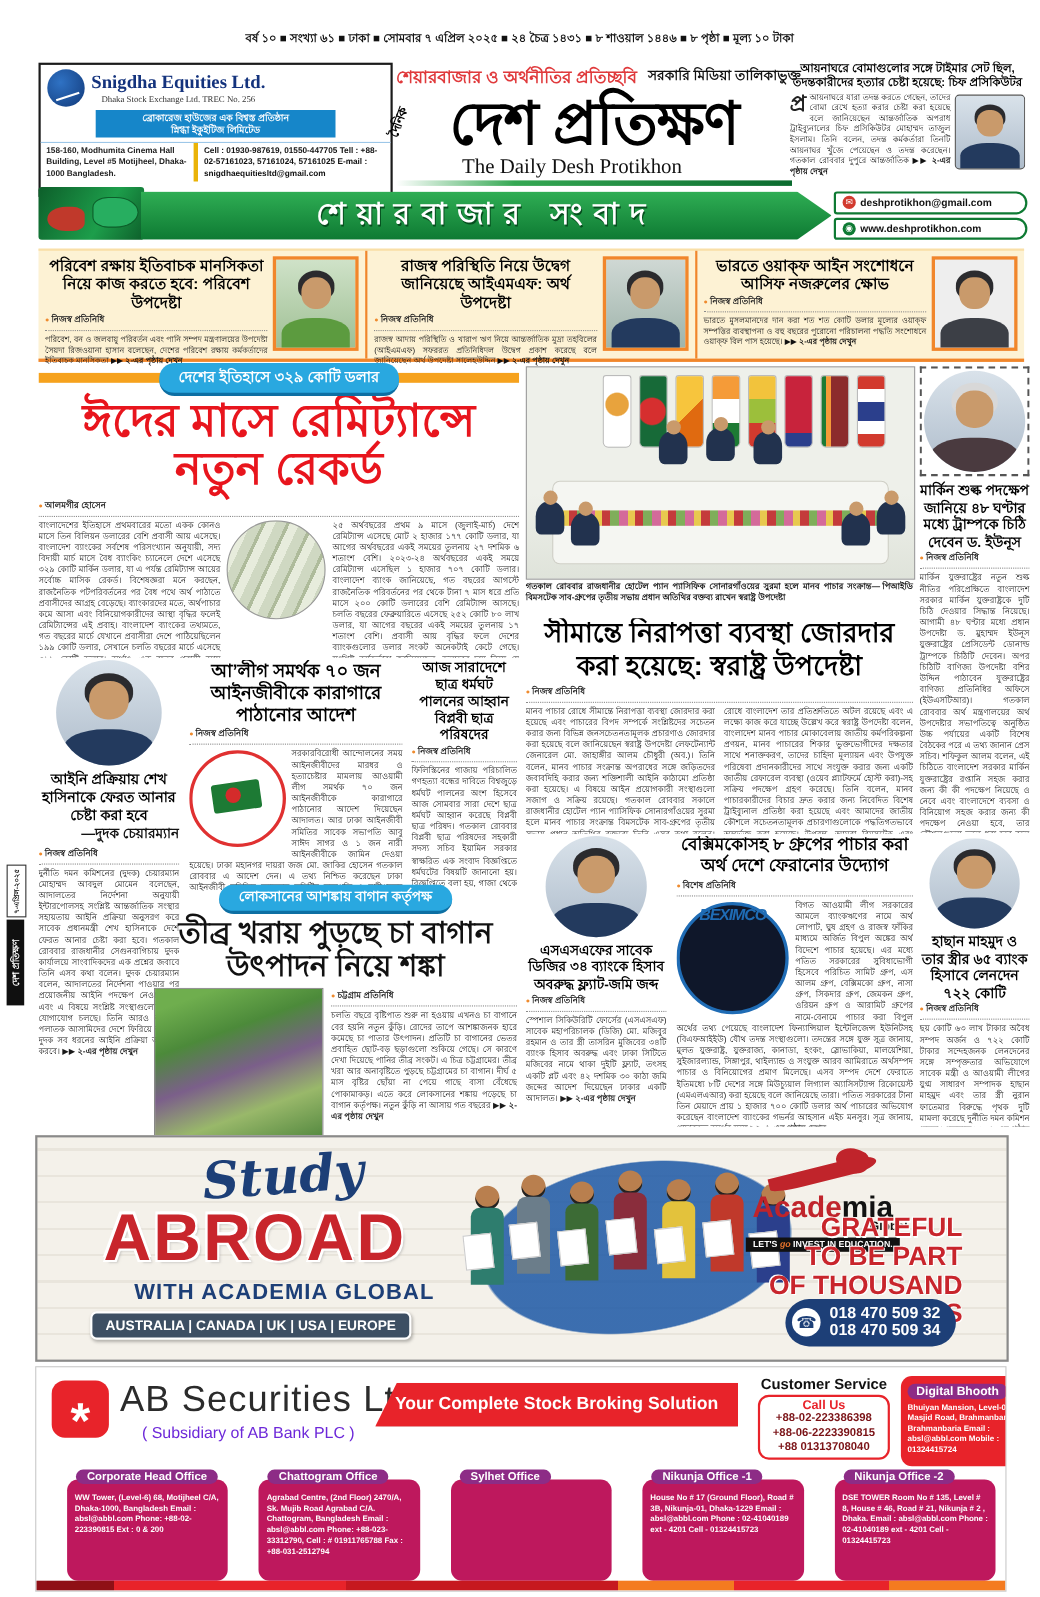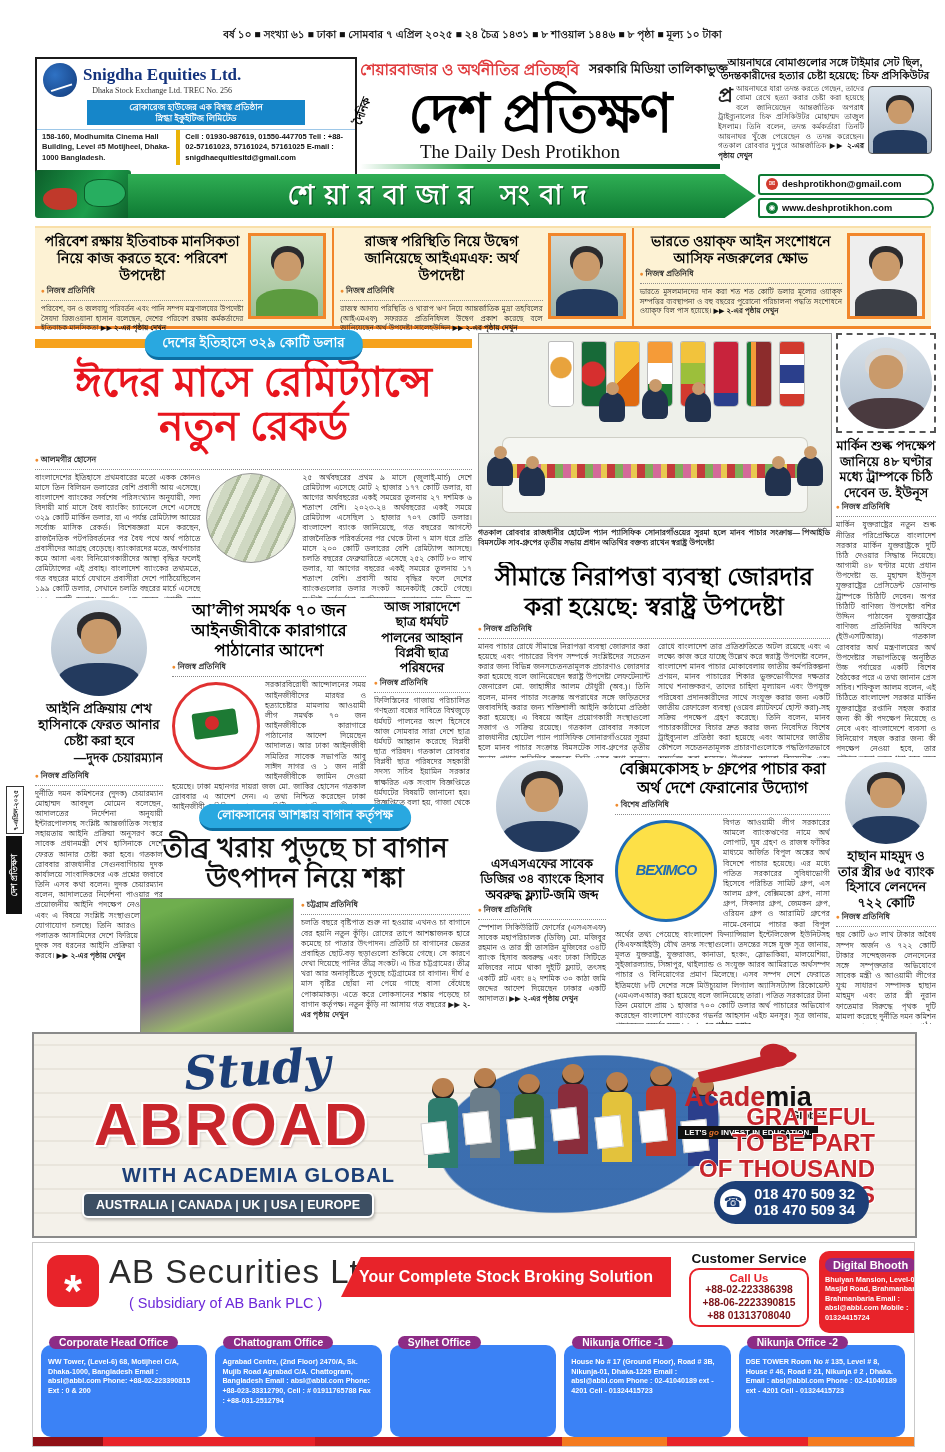--- a/index.html
+++ b/index.html
@@ -128,21 +128,21 @@
   .borderstory{left:478px;top:562px;width:352px;height:196px;}
   .borderstory .hl{font-size:24.5px;}
   .bs-cols{display:flex;gap:8px;height:138px;overflow:hidden;margin-top:2px;}
   .bs-cols > div{flex:1;min-width:0;}
   
   .ssf{left:478px;top:760px;width:128px;height:264px;}
   .ssf .photo{width:92px;height:92px;margin:0 auto;}
   .ssf .hl{font-size:12.5px;margin-top:5px;}
   .bex{left:615px;top:760px;width:215px;height:264px;}
   .bex .hl{font-size:15.5px;}
-  .bex-logo{float:left;width:96px;height:96px;border-radius:50%;border:3px solid #1f6cb5;background:#fde047;margin:2px 6px 2px 0;display:flex;align-items:center;justify-content:center;}
+  .bex-logo{float:left;width:96px;height:96px;border-radius:50%;border:3px solid #1f6cb5;background:#0f172a;margin:2px 6px 2px 0;display:flex;align-items:flex-start;justify-content:center;}
   .bex-logo span{color:#1f6cb5;font-weight:bold;font-size:14.5px;letter-spacing:-1px;font-style:italic;}
   
   .yunus{left:836px;top:333px;width:100px;height:424px;}
   .yunus-photo{width:92px;height:92px;margin:0 auto;border:2px dashed #555;padding:2px;}
   .yunus-photo .photo{width:100%;height:100%;border-radius:50%;}
   .yunus .hl{font-size:12.8px;margin-top:5px;}
   .hasan{left:836px;top:762px;width:100px;height:262px;}
   .hasan .photo{width:82px;height:82px;margin:0 auto;}
   .hasan .hl{font-size:12.8px;margin-top:4px;}
   
@@ -182,21 +182,21 @@
   .ab-ribbon span{color:#fff;font-weight:bold;font-size:16px;}
   .ab-cs{position:absolute;left:656px;top:8px;width:120px;text-align:center;}
   .ab-cs-t{font-weight:bold;font-size:13.5px;color:#111;}
   .callus{border:2px solid #e8232a;border-radius:10px;margin-top:2px;padding:2px 4px;}
   .callus-t{color:#e8232a;font-weight:bold;font-size:11.5px;}
   .callus-n{font-weight:bold;font-size:10.3px;color:#7a1216;line-height:1.25;}
   .digital{position:absolute;left:786px;top:8px;width:140px;height:82px;background:#e8232a;border-radius:10px;padding:4px 6px 2px;box-sizing:border-box;}
   .digital-t{background:#8d2c86;color:#fff;font-weight:bold;font-size:11px;border-radius:10px;display:inline-block;padding:1px 8px;margin-top:-2px;}
   .digital-b{color:#fff;font-size:7.3px;font-weight:bold;line-height:1.3;margin-top:2px;}
   .offices{position:absolute;left:8px;top:102px;width:864px;display:flex;gap:8px;}
-  .office{flex:1;background:#3b82f6;border-radius:10px;padding:12px 7px 6px;position:relative;min-height:74px;}
+  .office{flex:1;background:#be185d;border-radius:10px;padding:12px 7px 6px;position:relative;min-height:74px;margin-left:20px;}
   .office-t{position:absolute;left:8px;top:-9px;background:#8d2c86;color:#fff;font-weight:bold;font-size:10.3px;border-radius:10px;padding:1px 10px;white-space:nowrap;}
   .office-b{color:#fff;font-size:7.2px;font-weight:bold;line-height:1.35;}
   .ab-strip{position:absolute;left:0;bottom:0;width:100%;height:9px;background:linear-gradient(90deg,#8f1016 0 8%,#e8232a 8% 32%,#c6181f 32% 60%,#f47b20 60% 72%,#e8232a 72% 88%,#f47b20 88%);}
 </style>
 </head>
 <body>
 
 <div class="page">
 
   <div class="abs topbar">বর্ষ ১০ ■ সংখ্যা ৬১ ■ ঢাকা ■ সোমবার ৭ এপ্রিল ২০২৫ ■ ২৪ চৈত্র ১৪৩১ ■ ৮ শাওয়াল ১৪৪৬ ■ ৮ পৃষ্ঠা ■ মূল্য ১০ টাকা</div>

